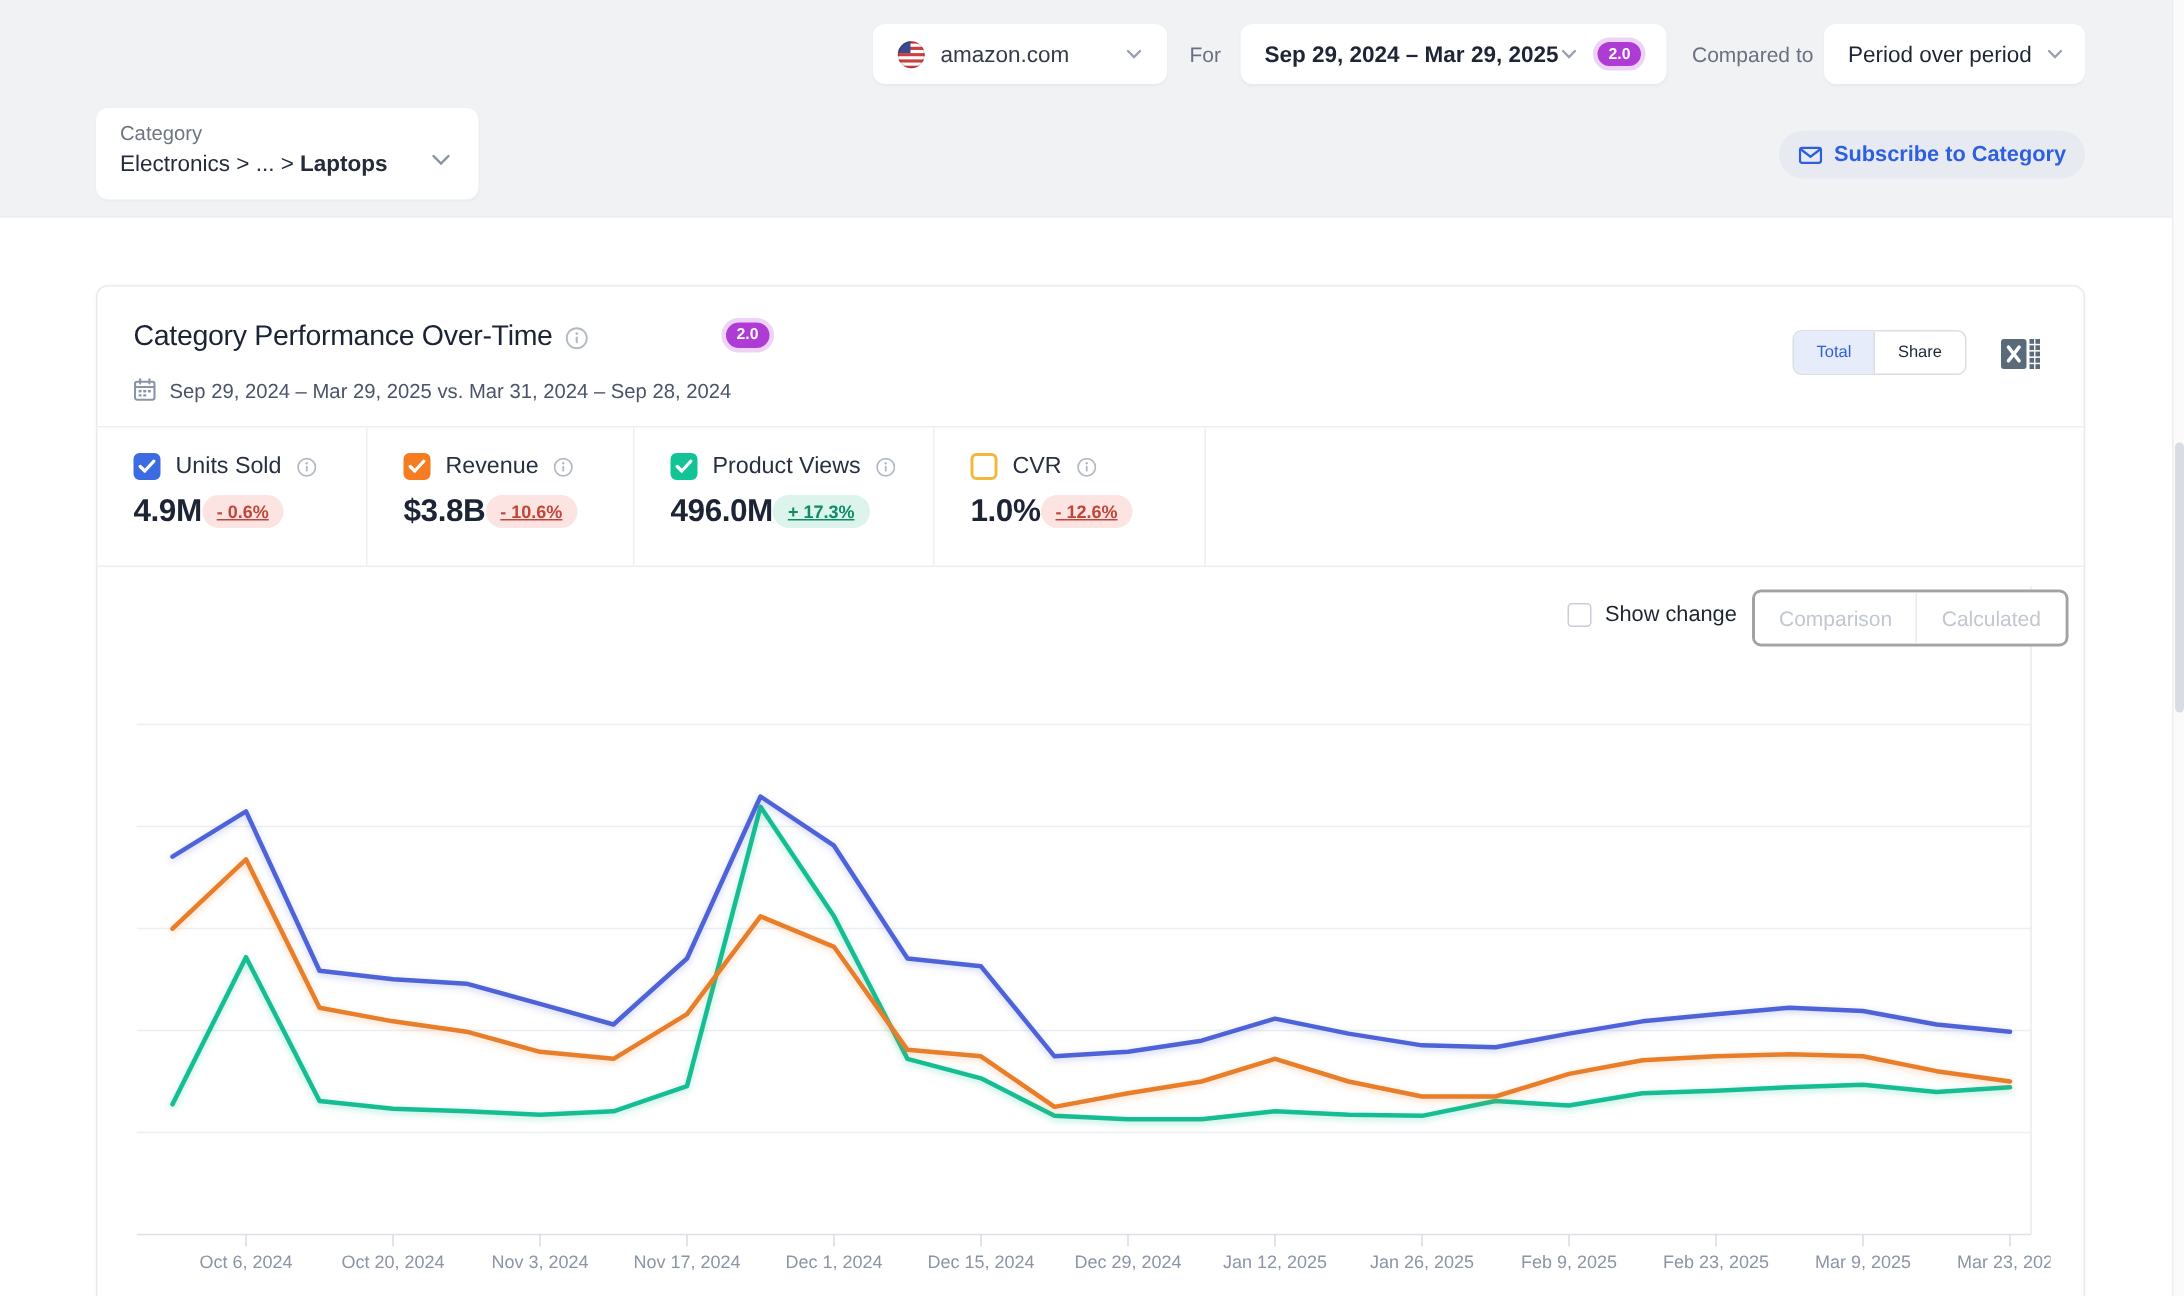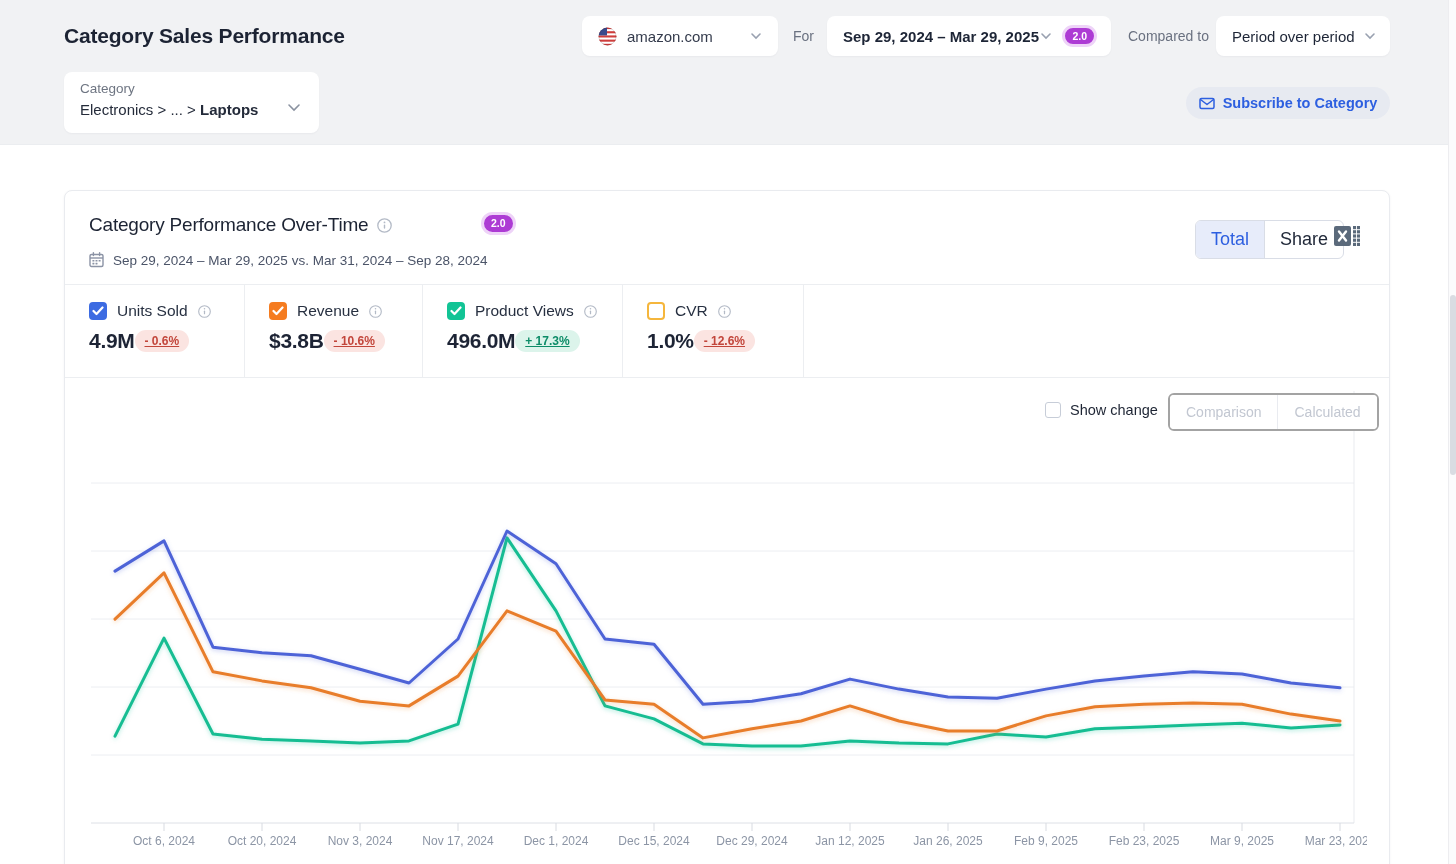--- a/index.html
+++ b/index.html
@@ -49,21 +49,21 @@
     box-shadow:0 1px 3px rgba(25,35,60,0.05); }
 
   .card-title { position:absolute; left:24px; top:23px; display:flex; align-items:center; gap:9px; }
   .card-title .t { font-size:19px; font-weight:400; color:#1c2333; letter-spacing:-0.2px; }
   .card-badge { position:absolute; left:416px; top:21px; }
   .card-sub { position:absolute; left:24px; top:61px; display:flex; align-items:center; gap:9px;
     font-size:13.5px; color:#4b5468; }
 
   .view-toggle { position:absolute; left:1130px; top:29px; display:flex;
     border:1px solid #d9dde6; border-radius:6px; overflow:hidden; background:#fff; }
-  .view-toggle .opt { padding:8px 15px; font-size:18px; cursor:pointer; color:#222a3a; }
+  .view-toggle .opt { padding:8px 15px; font-size:11px; cursor:pointer; color:#222a3a; }
   .view-toggle .opt.sel { background:#e7ecfa; color:#2d5fe0; border-right:1px solid #d9dde6; }
   .excel-btn { position:absolute; left:1266px; top:31px; width:32px; height:30px;
     background:none; border:none; cursor:pointer; }
 
   
   .metrics-row { position:absolute; left:0; top:93px; width:100%; height:94px;
     border-top:1px solid #eceef1; border-bottom:1px solid #eceef1; display:flex; }
   .metric-cell { padding:17px 0 0 24px; position:relative; cursor:pointer; }
   .metric-cell.c0 { width:179px; }
   .metric-cell.c1 { width:178px; border-left:1px solid #eceef1; }
@@ -100,21 +100,20 @@
   
   .scrollbar { position:absolute; right:0; top:0; width:8px; height:864px;
     background:#fbfbfc; border-left:1px solid #ededf0; }
   .scrollbar .thumb { position:absolute; left:1px; top:295px; width:6px; height:180px;
     background:#d9dce2; border-radius:3px; }
 </style>
 </head>
 <body>
 
 <div class="page-header">
-  <div class="page-title">Category Sales Performance</div>
 
   <div class="select-box site-select">
     <span style="display:flex;">
       <svg width="19" height="19" viewBox="0 0 19 19">
           <defs>
             <clipPath id="fc">
               <circle cx="9.5" cy="9.5" r="9"></circle>
             </clipPath>
           </defs>
         <g clip-path="url(#fc)">

